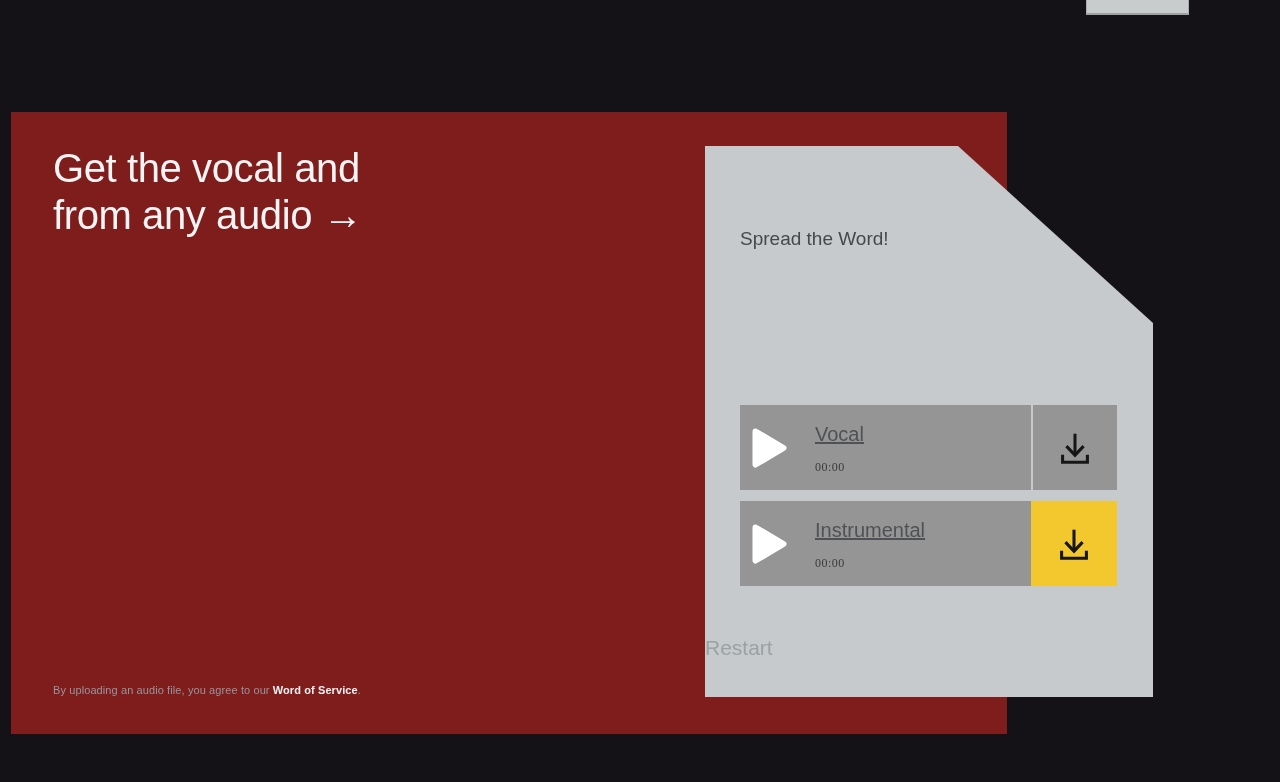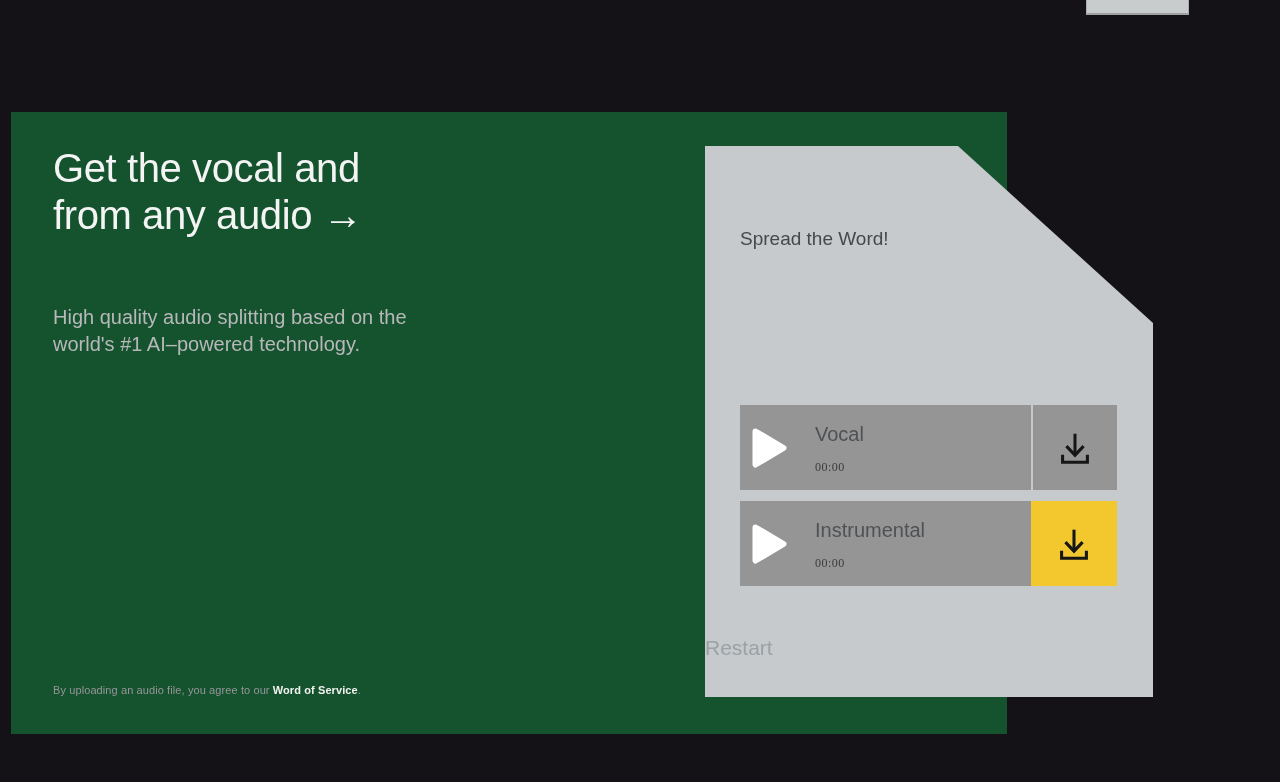--- a/index.html
+++ b/index.html
@@ -17,21 +17,21 @@
     background: #c8cccd;
     border-bottom: 2px solid #9ea2a3;
     border-left: 1px solid #a8acad;
     border-right: 1px solid #a8acad;
   }
 
   .panel {
     position: absolute;
     left: 11px; top: 112px;
     width: 996px; height: 622px;
-    background: #14532d;
+    background: #7f1d1d;
   }
 
   
   .hero-title {
     position: absolute; left: 42px; top: 33px;
     font-size: 40px; line-height: 47px; font-weight: 400;
     letter-spacing: -0.4px;
     color: #f4f4f5;
   }
   .hero-title .line { display: block; }
@@ -87,20 +87,21 @@
     cursor: pointer;
   }
   .meta {
     margin-left: 20px;
     display: flex; flex-direction: column;
     padding-top: 0;
   }
   .t-label {
     font-size: 20px; line-height: 24px;
     color: #4f5254;
+    text-decoration: underline;
   }
   .t-time {
     margin-top: 15px;
     font-size: 12px; line-height: 12px;
     letter-spacing: 0.5px;
     color: #3a3a3a;
     font-family: Liberation Serif, serif;
   }
   .dl-btn {
     flex: 0 0 86px;
@@ -128,24 +129,20 @@
 
 <div class="top-offscreen"></div>
 
 <div class="panel">
 
   <h1 class="hero-title">
     <span class="line">Get the vocal and</span>
     <span class="line">from any audio →</span>
   </h1>
 
-  <p class="hero-sub">
-    <span class="line">High quality audio splitting based on the</span>
-    <span class="line">world's #1 AI–powered technology.</span>
-  </p>
 
   <p class="terms"><span>By uploading an audio file, you agree to our </span><a>Word of Service</a><span>.</span></p>
 
   <div class="card">
 
     <div class="share-label">Spread the Word!</div>
 
     <div class="tracks">
 
       <div class="track">

